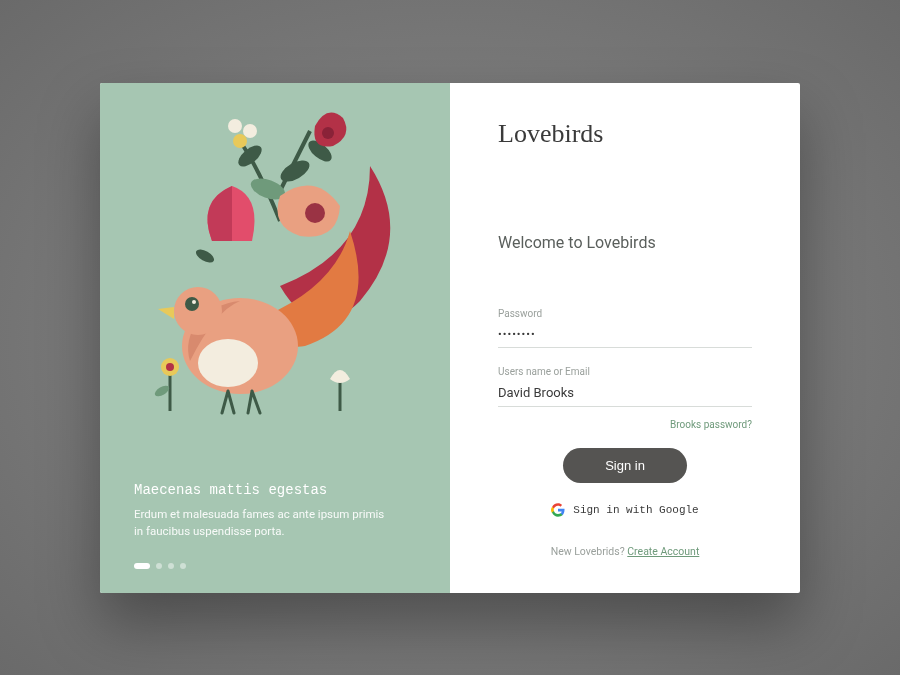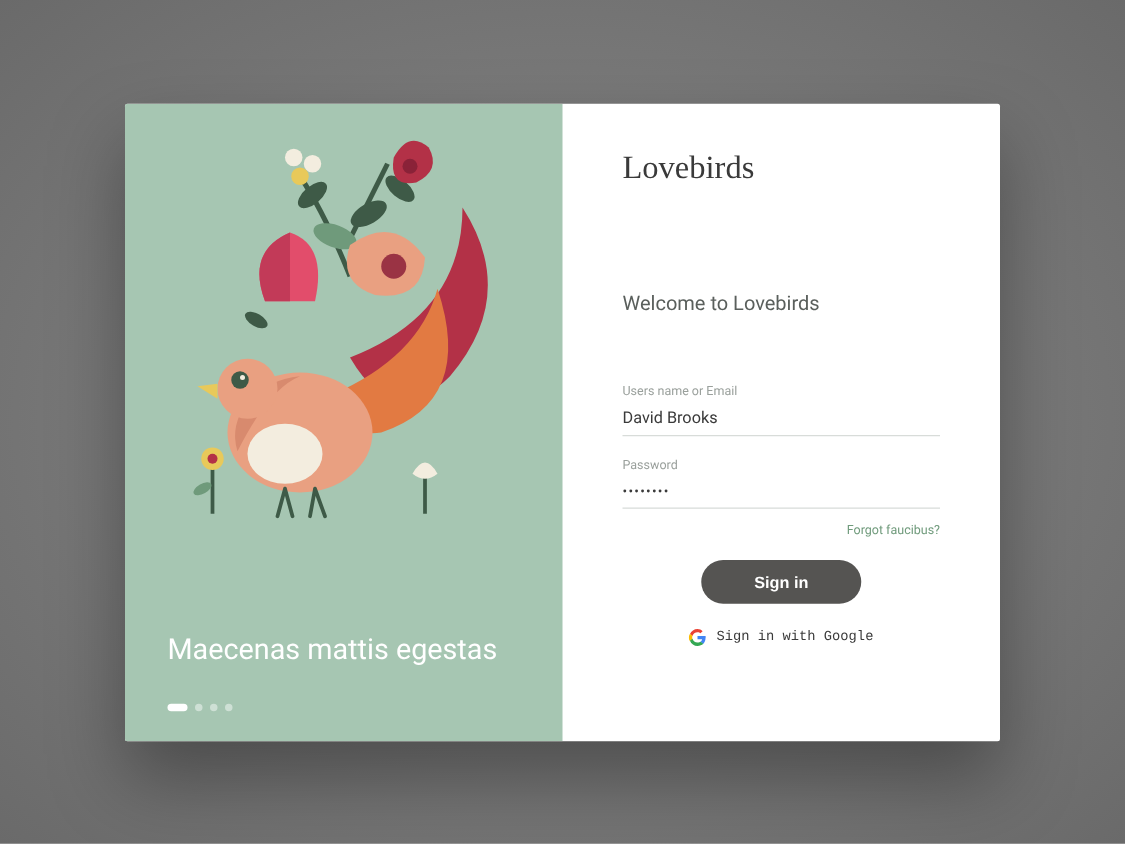--- a/index.html
+++ b/index.html
@@ -30,22 +30,23 @@
     padding: 30px 34px 24px;
     color: #fff;
   }
   .illus {
     position: absolute;
     top: 18px; left: 40px;
     width: 270px; height: 330px;
   }
   .left h2 {
     font-weight: 400;
-    font-size: 23px;
+    font-size: 14px;
     margin-bottom: 8px;
+    font-family: Liberation Mono, monospace;
   }
   .left p {
     font-size: 11.5px;
     line-height: 1.5;
     opacity: 0.92;
     max-width: 260px;
   }
   .dots {
     display: flex;
     gap: 6px;
@@ -117,21 +118,20 @@
   .signin-btn {
     display: block;
     margin: 0 auto 16px;
     background: #555452;
     color: #fff;
     border: none;
     border-radius: 22px;
     padding: 10px 42px;
     font-size: 13px;
     cursor: pointer;
-    font-weight: bold;
   }
   .or-divider {
     display: flex;
     align-items: center;
     gap: 10px;
     margin-bottom: 14px;
   }
   .or-divider .line {
     flex: 1;
     height: 1px;
@@ -216,53 +216,57 @@
       <line x1="30" y1="310" x2="30" y2="272" stroke="#3e5a47" stroke-width="3"></line>
       <circle cx="30" cy="266" r="9" fill="#e8c95a"></circle>
       <circle cx="30" cy="266" r="4" fill="#b33147"></circle>
       <ellipse cx="22" cy="290" rx="8" ry="4" fill="#6f9a7b" transform="rotate(-30 22 290)"></ellipse>
       <line x1="200" y1="310" x2="200" y2="280" stroke="#3e5a47" stroke-width="3"></line>
       <path d="M190 278 q10 -18 20 0 q-10 8 -20 0 Z" fill="#f3eddf"></path>
       <ellipse cx="65" cy="155" rx="10" ry="5" fill="#3e5a47" transform="rotate(30 65 155)"></ellipse>
     </svg>
 
     <h2>Maecenas mattis egestas</h2>
+    <p>Erdum et malesuada fames ac ante ipsum primis in faucibus uspendisse porta.</p>
     <div class="dots">
       <div class="dot active"></div>
       <div class="dot"></div>
       <div class="dot"></div>
       <div class="dot"></div>
     </div>
   </div>
 
   <div class="right">
     <div class="brand">Lovebirds</div>
     <div class="welcome">Welcome to Lovebirds</div>
 
     <div class="form">
       <div class="field">
+        <label class="field-label">Password</label>
+        <input class="field-input pw" type="text" value="••••••••" style="">
+      </div>
+      <div class="field">
         <label class="field-label">Users name or Email</label>
         <input class="field-input" type="text" value="David Brooks" style="">
       </div>
-      <div class="field">
-        <label class="field-label">Password</label>
-        <input class="field-input pw" type="text" value="••••••••" style="">
-      </div>
       <div class="forgot">
-        <a href="#">Forgot faucibus?</a>
+        <a href="#">Brooks password?</a>
       </div>
 
       <button class="signin-btn">Sign in</button>
 
 
       <button class="google-btn">
         <svg class="g-icon" viewBox="0 0 48 48">
           <path fill="#EA4335" d="M24 9.5c3.9 0 6.6 1.7 8.1 3.1l5.9-5.9C34.4 3.1 29.7 1 24 1 14.8 1 6.9 6.6 3.3 14.7l6.9 5.4C11.9 14 17.4 9.5 24 9.5z"></path>
           <path fill="#4285F4" d="M46.5 24.5c0-1.6-.1-3.2-.4-4.7H24v9h12.7c-.5 2.9-2.2 5.4-4.7 7.1l7.3 5.7c4.3-4 6.8-9.9 6.8-17.1z"></path>
           <path fill="#FBBC05" d="M10.2 28.1c-.5-1.4-.8-2.9-.8-4.6s.3-3.2.8-4.6l-6.9-5.4C1.2 17 0 20.4 0 24s1.2 7 3.3 10.5l6.9-5.4z"></path>
           <path fill="#34A853" d="M24 47c6.5 0 11.9-2.1 15.9-5.8l-7.3-5.7c-2 1.4-4.7 2.3-8.6 2.3-6.6 0-12.1-4.5-13.8-10.6l-6.9 5.4C6.9 41.4 14.8 47 24 47z"></path>
         </svg>
         <span>Sign in with Google</span>
       </button>
 
+      <div class="signup-line">
+        <span>New Lovebrids? </span><a href="#">Create Account</a>
+      </div>
     </div>
   </div>
 </div>
 
 </body></html>

